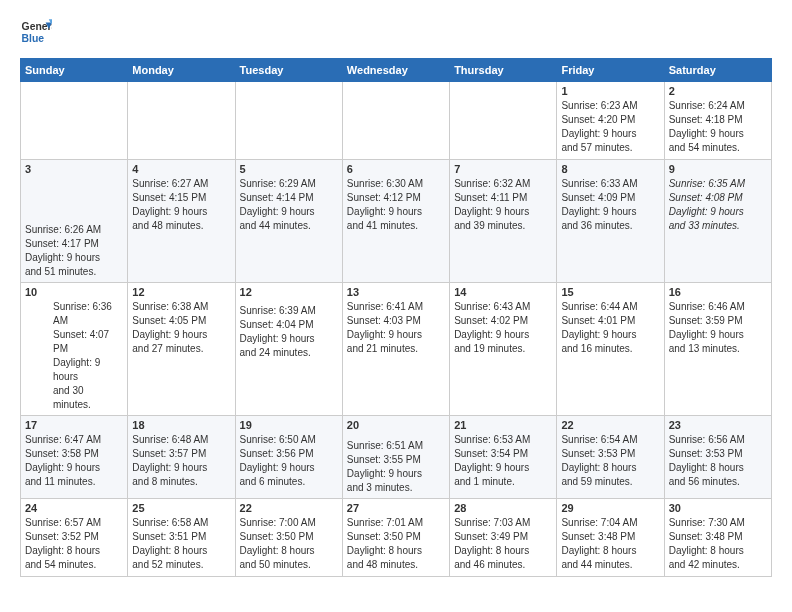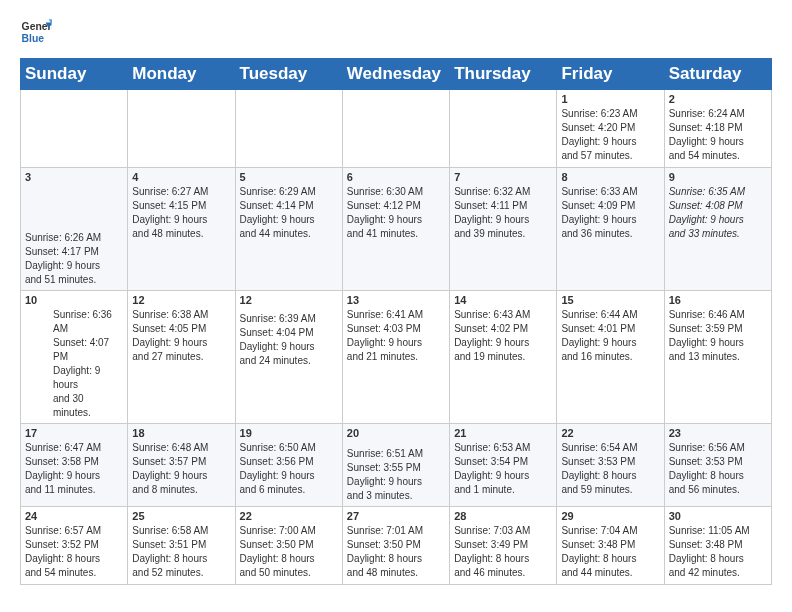--- a/index.html
+++ b/index.html
@@ -43,21 +43,21 @@
       color: #555;
     }
     .calendar {
       width: 100%;
       border-collapse: collapse;
       table-layout: fixed;
     }
     .calendar th {
       background: #2a6db5;
       color: #fff;
-      font-size: 17px;
+      font-size: 11px;
       font-weight: bold;
       padding: 5px 4px;
       text-align: left;
       border: 1px solid #2a6db5;
     }
     .calendar td {
       border: 1px solid #ccc;
       vertical-align: top;
       padding: 3px 4px;
       font-size: 9px;
@@ -326,21 +326,21 @@
           </td>
           <td>
             <div class="day-number">29</div>
             <div class="day-info" style="white-space: pre-line;">Sunrise: 7:04 AM
 Sunset: 3:48 PM
 Daylight: 8 hours
 and 44 minutes.</div>
           </td>
           <td>
             <div class="day-number">30</div>
-            <div class="day-info" style="white-space: pre-line;">Sunrise: 11:05 AM
+            <div class="day-info" style="white-space: pre-line;">Sunrise: 7:30 AM
 Sunset: 3:48 PM
 Daylight: 8 hours
 and 42 minutes.</div>
           </td>
         </tr>
       </tbody>
   </table>
 </div>
 
 </body></html>

